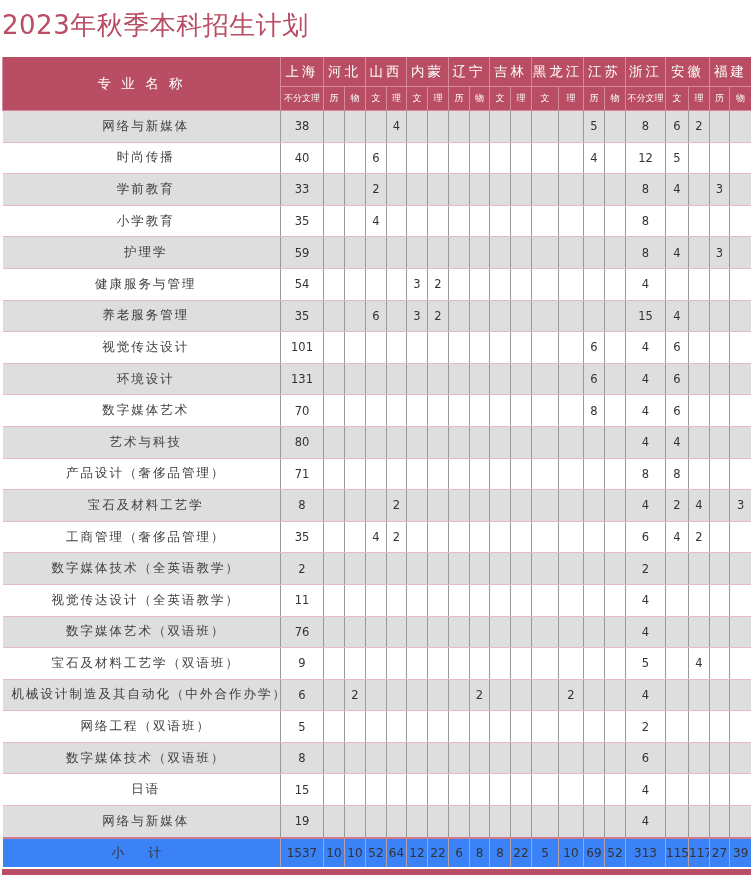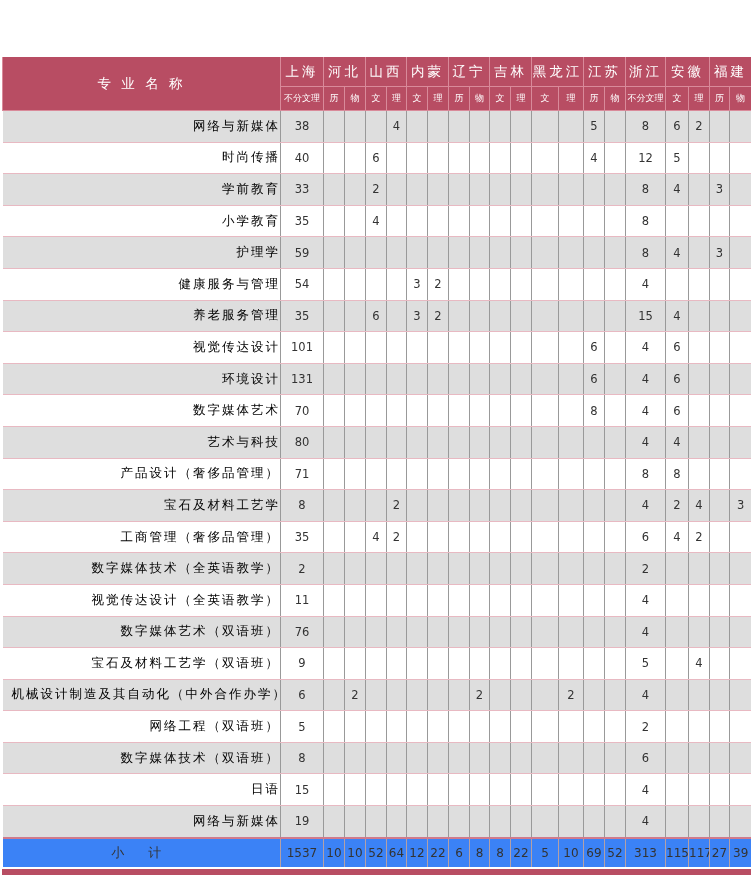--- a/index.html
+++ b/index.html
@@ -11,29 +11,30 @@
 
   table.plan { position:absolute; left:2px; top:57px; width:749px; border-collapse:collapse; table-layout:fixed; }
   table.plan th, table.plan td { padding:0; text-align:center; overflow:hidden; white-space:nowrap; }
   thead th { background:#b84d63; color:#ffffff; font-weight:normal; border-left:1px solid #d98a9a; border-right:1px solid #d98a9a; border-bottom:1px solid #d98a9a; }
   thead tr.r1 th { height:29px; font-size:13.5px; letter-spacing:3px; }
   thead tr.r2 th { height:23px; font-size:9px; }
   thead th.name-head { font-size:13px; letter-spacing:9px;text-align:center; }
   tbody td { height:30.6px; font-size:11.5px; color:#333; border-left:1px solid #999; border-bottom:1px solid #e8b9c2; }
   tbody tr:nth-child(odd) td { background:#dedede; }
   tbody tr:nth-child(even) td { background:#ffffff; }
-  tbody td.name { text-align:right; padding-left:9px; font-size:12.5px; letter-spacing:2px; color:#000000; border-left:none; }
+  tbody td.name { text-align:center; padding-left:9px; font-size:12.5px; letter-spacing:2px; color:#404040; border-left:none; }
   tfoot td { height:28px; background:#3b82f6; font-size:12px; color:#333; border-top:2px solid #d07a8c; border-left:1px solid #b4a0a6; }
   tfoot td.name { letter-spacing:10px; border-left:none; font-size:13px; }
   .bottom-bar { position:absolute; left:2px; top:869px; width:749px; height:6px; background:#b84d63; }
 </style>
 </head>
 <body>
 
 <div class="title-bar">
+  <span class="main-title">2023年秋季本科招生计划</span>
 </div>
 
 <table class="plan">
   <colgroup>
     <col style="width:278px">
     <col style="width:43px">
     <col style="width:21px">
       <col style="width:21px">
     <col style="width:21px">
       <col style="width:20px">

